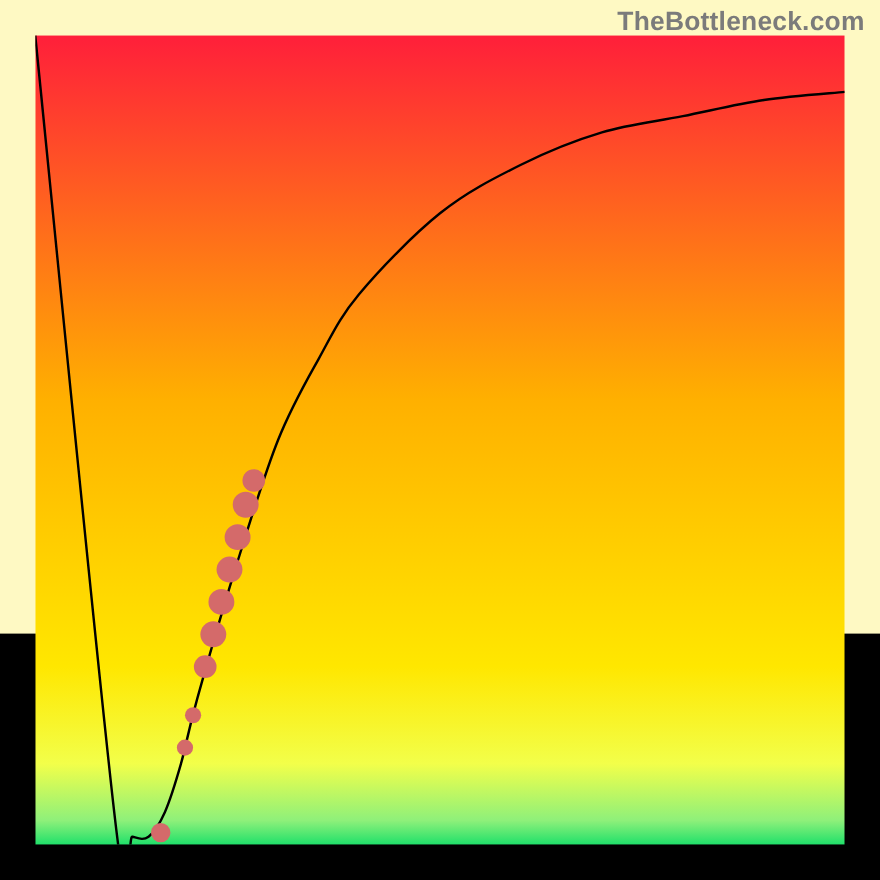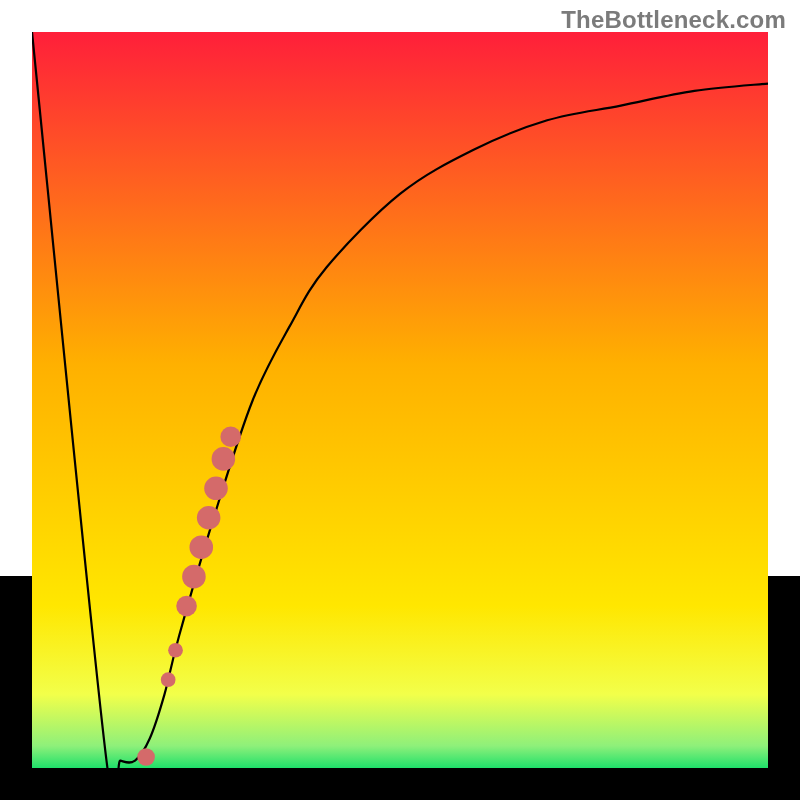--- a/index.html
+++ b/index.html
@@ -9,21 +9,21 @@
     height: 800px;
     background: #000;
     overflow: hidden;
   }
   .frame {
     position: absolute;
     left: 0;
     top: 0;
     width: 800px;
     height: 576px;
-    background: #ffffff;
+    background: #fef9c3;
   }
   .plot {
     position: absolute;
     left: 32px;
     top: 32px;
     width: 736px;
     height: 736px;
     overflow: hidden;
   }
   .watermark {

